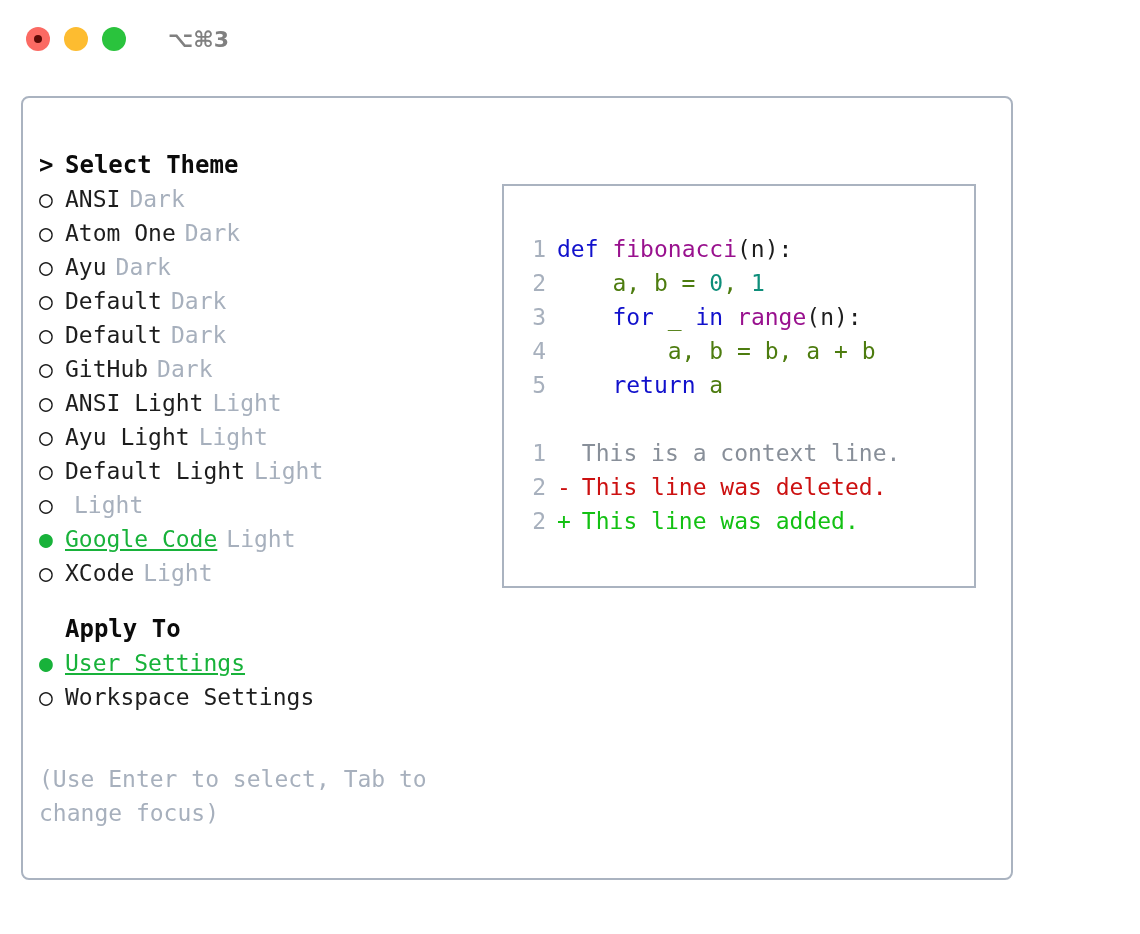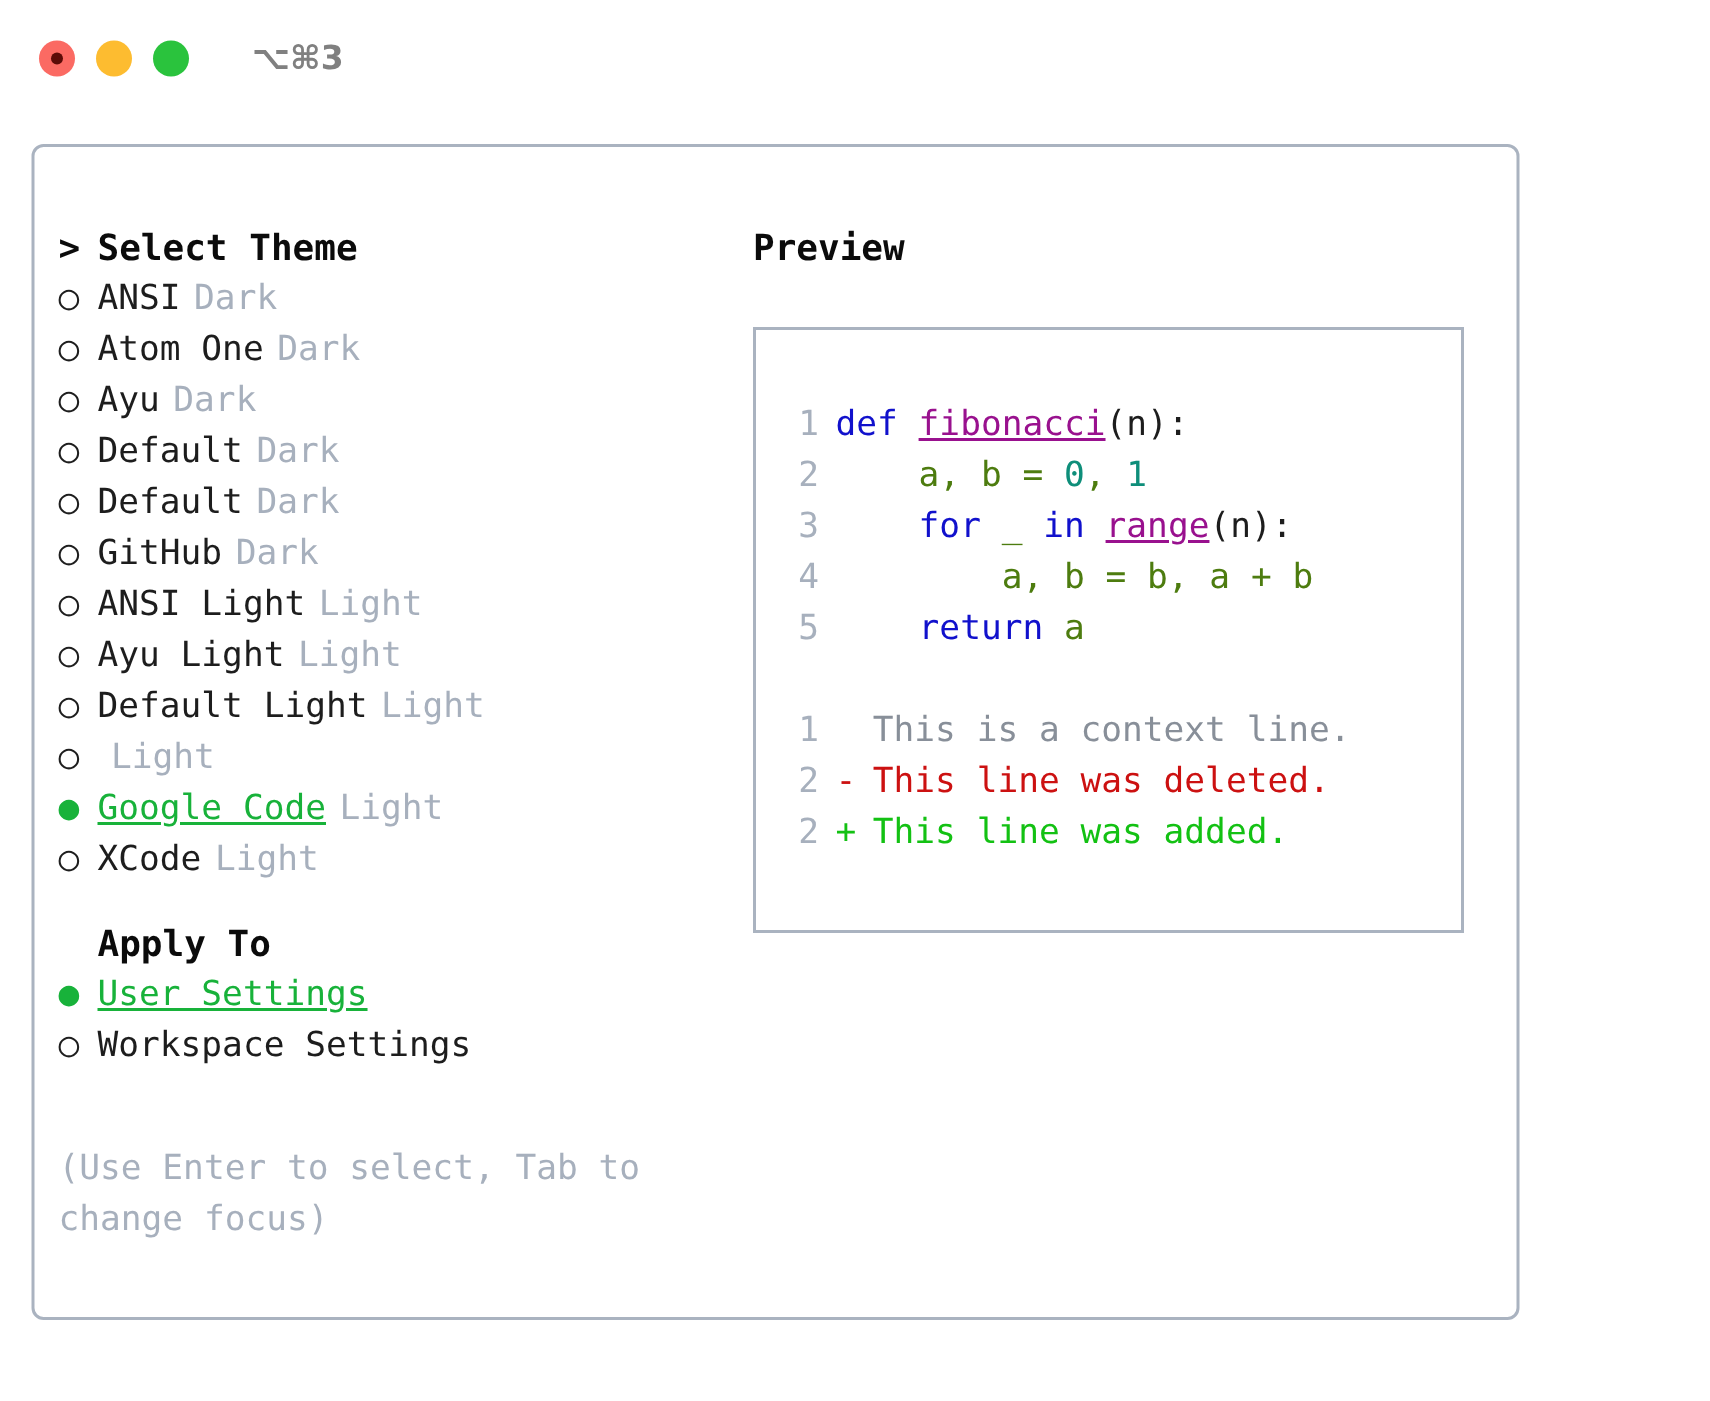--- a/index.html
+++ b/index.html
@@ -177,21 +177,21 @@
   .ln {
     display: inline-block;
     width: 28px;
     flex: 0 0 28px;
     text-align: right;
     color: #a7b0bd;
     margin-right: 11px;
   }
 
   .tok-kw    { color: #1111cc; }
-  .tok-fn    { color: #99118e; text-decoration: underline; }
+  .tok-fn    { color: #99118e; }
   .tok-num   { color: #0e8e7a; }
   .tok-plain { color: #4d7c0f; }
   .tok-punc  { color: #1d1d1d; }
 
   .gap { height: 34px; }
 
   .diff-ctx { color: #888f99; }
   .diff-del { color: #cc1111; }
   .diff-add { color: #13c113; }
   .diff-sign { display: inline-block; width: 11px; }
@@ -241,21 +241,20 @@
 
       <div id="apply-items">
           <div class="row"><span class="marker sel">●</span><span class="label sel">User Settings</span></div>
           <div class="row"><span class="marker">○</span><span class="label">Workspace Settings</span></div>
         </div>
     </div>
 
     <div class="hint">(Use Enter to select, Tab to change focus)</div>
 
     <div class="right-col">
-      <div class="preview-title">Preview</div>
 
       <div class="preview-box">
         <div id="code-lines">
             <div class="code-line"><span class="ln">1</span><span><span class="tok-kw">def </span><span class="tok-fn">fibonacci</span><span class="tok-punc">(n):</span></span></div>
             <div class="code-line"><span class="ln">2</span><span><span class="tok-plain">    a, b = </span><span class="tok-num">0</span><span class="tok-plain">, </span><span class="tok-num">1</span></span></div>
             <div class="code-line"><span class="ln">3</span><span><span class="tok-plain">    </span><span class="tok-kw">for</span><span class="tok-plain"> _ </span><span class="tok-kw">in</span><span class="tok-plain"> </span><span class="tok-fn">range</span><span class="tok-punc">(n):</span></span></div>
             <div class="code-line"><span class="ln">4</span><span><span class="tok-plain">        a, b = b, a + b</span></span></div>
             <div class="code-line"><span class="ln">5</span><span><span class="tok-plain">    </span><span class="tok-kw">return</span><span class="tok-plain"> a</span></span></div>
           </div>
         <div class="gap"></div>

